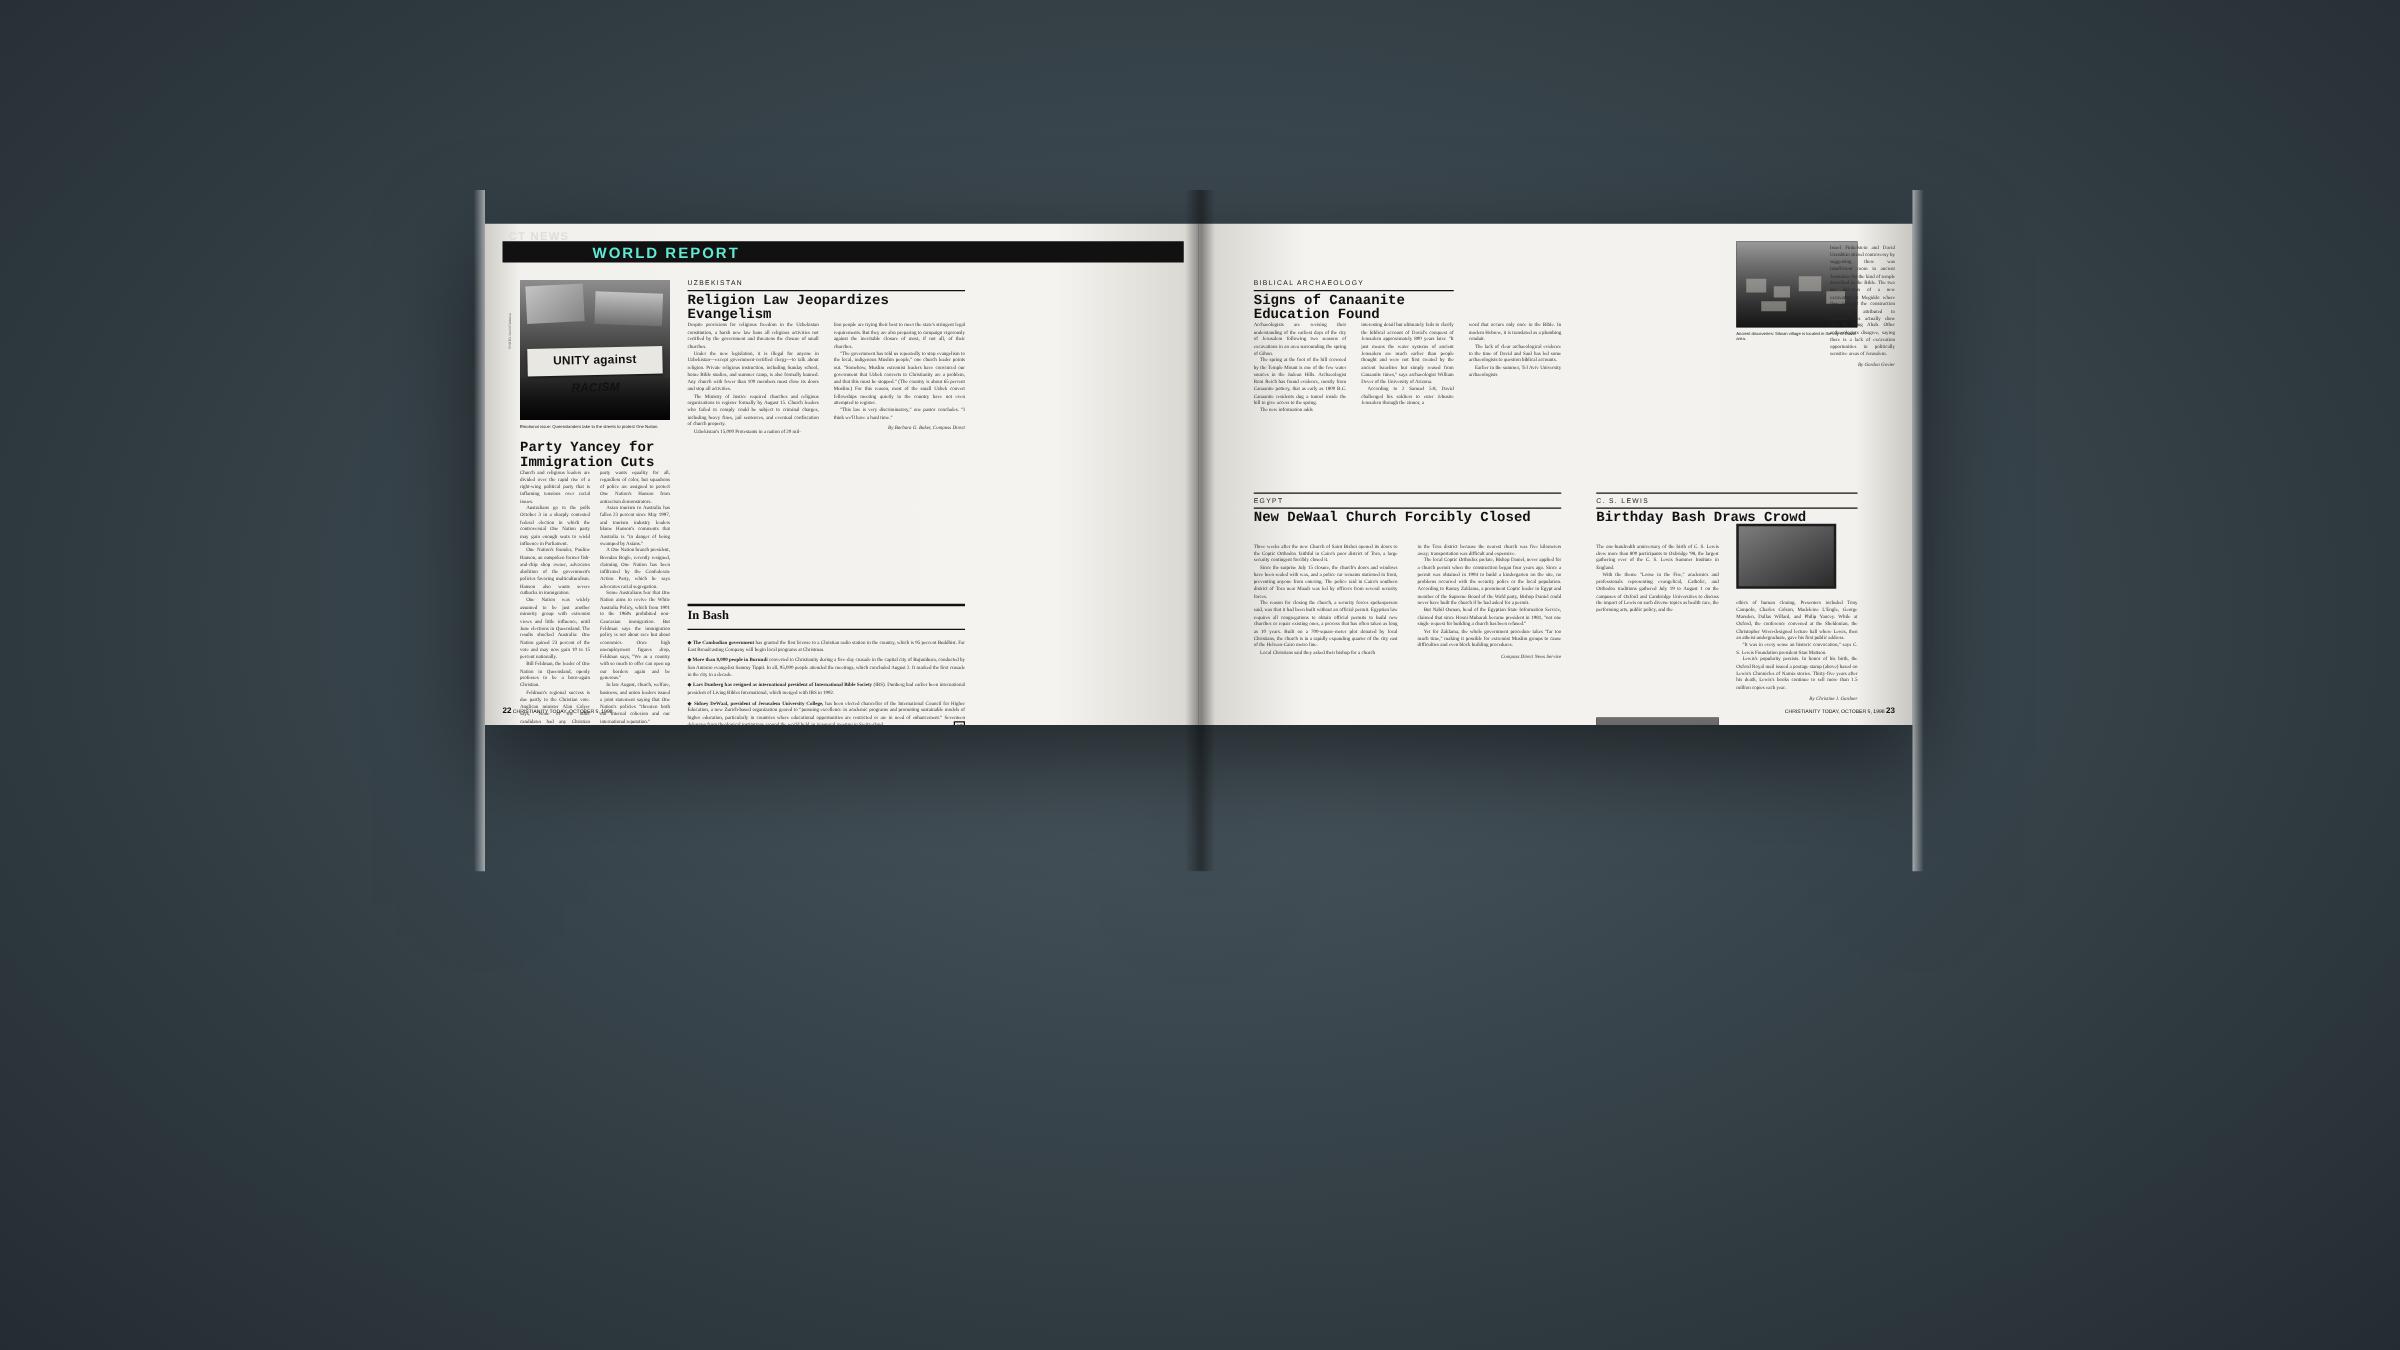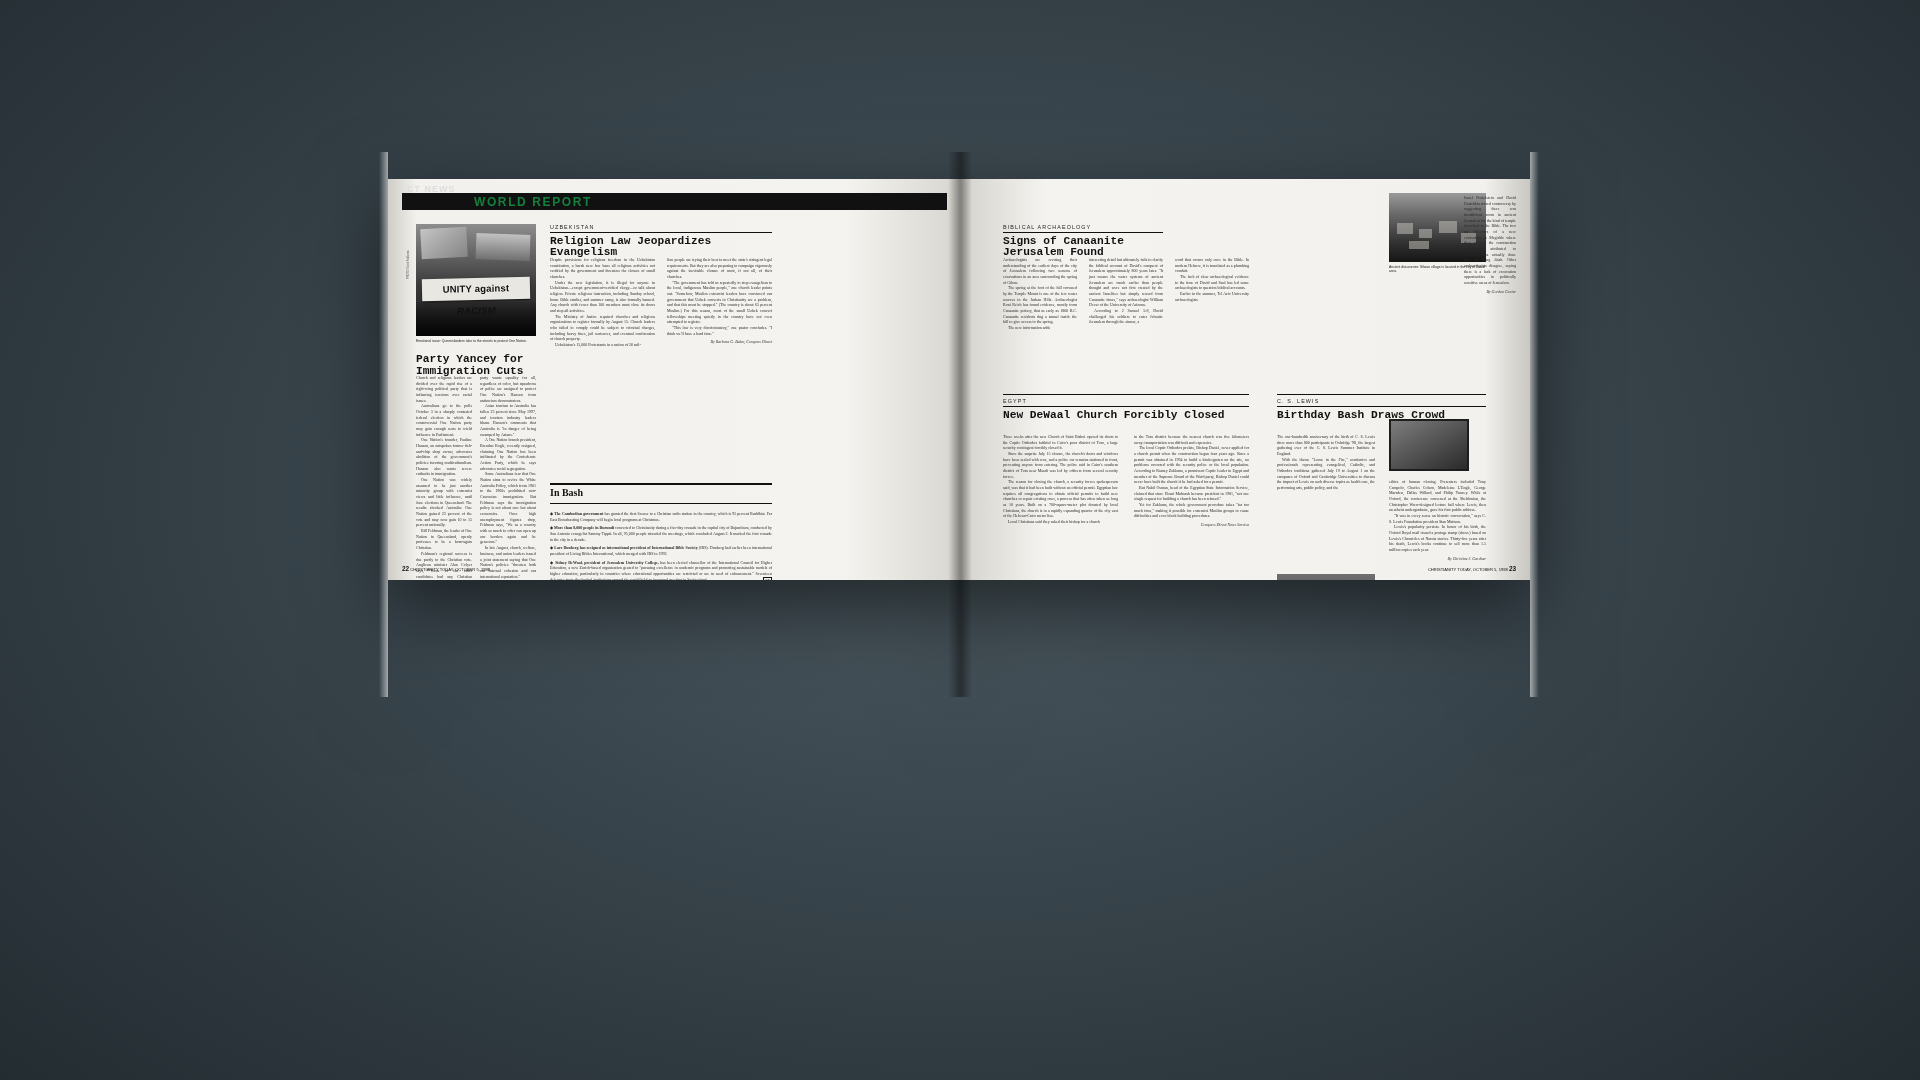--- a/index.html
+++ b/index.html
@@ -21,21 +21,21 @@
   .pagecurl{position:absolute;top:0;height:545px;width:9px;z-index:25;pointer-events:none;}
   #curlL{left:-9px;background:linear-gradient(90deg,rgba(255,255,255,0) 0%,rgba(255,255,255,.55) 100%);}
   #curlR{left:1142px;background:linear-gradient(90deg,rgba(255,255,255,.55) 0%,rgba(255,255,255,0) 100%);}
 
   
   .masthead{position:absolute;top:14px;height:17px;background:#111;color:#fff;}
   #mh-left{left:14px;width:545px;}
   .mh-logo{position:absolute;left:5px;top:-9px;font-size:9px;letter-spacing:1px;color:#ddd;
     font-family:"Liberation Sans",sans-serif;font-weight:bold;}
   .mh-title{position:absolute;left:72px;top:2px;font-size:12px;letter-spacing:1.6px;
-    font-family:"Liberation Sans",sans-serif;font-weight:bold;color:#15803d;
+    font-family:"Liberation Sans",sans-serif;font-weight:bold;color:#5eead4;
     font-variant:small-caps;}
 
   
   .kicker{font-family:"Liberation Sans",sans-serif;font-size:5.4px;letter-spacing:1.1px;
     color:#222;text-transform:uppercase;border-bottom:1px solid #111;padding-bottom:1.5px;margin-bottom:3px;}
   .hed{font-family:Liberation Mono, monospace;font-weight:bold;font-size:11.2px;color:#111;
     line-height:1.05;margin:0 0 3px 0;}
   .hed2{font-family:"Liberation Serif",serif;font-weight:bold;font-size:10px;color:#111;
     line-height:1.05;margin:0 0 3px 0;}
   .body{font-size:4.0px;line-height:1.42;color:#2a2a2a;text-align:justify;
@@ -186,21 +186,21 @@
         <div class="h" style="left:8px;top:30px;width:16px;height:11px;"></div>
         <div class="h" style="left:30px;top:36px;width:13px;height:9px;"></div>
         <div class="h" style="left:50px;top:28px;width:18px;height:12px;"></div>
         <div class="h" style="left:72px;top:40px;width:15px;height:10px;"></div>
         <div class="h" style="left:20px;top:48px;width:20px;height:8px;"></div>
       </div>
       <div class="caption" style="position:absolute;left:430px;top:86px;width:97px;">Ancient discoveries: Silwan village is located in the city of David area.</div>
 
       <div class="col" style="left:44px;top:45px;width:160px;">
         <div class="kicker">BIBLICAL ARCHAEOLOGY</div>
-        <div class="hed">Signs of Canaanite Jerusalem Found</div>
+        <div class="hed">Signs of Canaanite Education Found</div>
       </div>
       <div class="col body" style="left:44px;top:78px;width:74px;">
         <p class="first">Archaeologists are revising their understanding of the earliest days of the city of Jerusalem following two seasons of excavations in an area surrounding the spring of Gihon.</p>
         <p>The spring at the foot of the hill crowned by the Temple Mount is one of the few water sources in the Judean Hills. Archaeologist Roni Reich has found evidence, mostly from Canaanite pottery, that as early as 1800 B.C. Canaanite residents dug a tunnel inside the hill to give access to the spring.</p>
         <p>The new information adds</p>
       </div>
       <div class="col body" style="left:130px;top:78px;width:74px;">
         <p class="first">interesting detail but ultimately fails to clarify the biblical account of David's conquest of Jerusalem approximately 800 years later. "It just means the water systems of ancient Jerusalem are much earlier than people thought and were not first created by the ancient Israelites but simply reused from Canaanite times," says archaeologist William Dever of the University of Arizona.</p>
         <p>According to 2 Samuel 5:8, David challenged his soldiers to enter Jebusite Jerusalem through the zinnor, a</p>
       </div>

